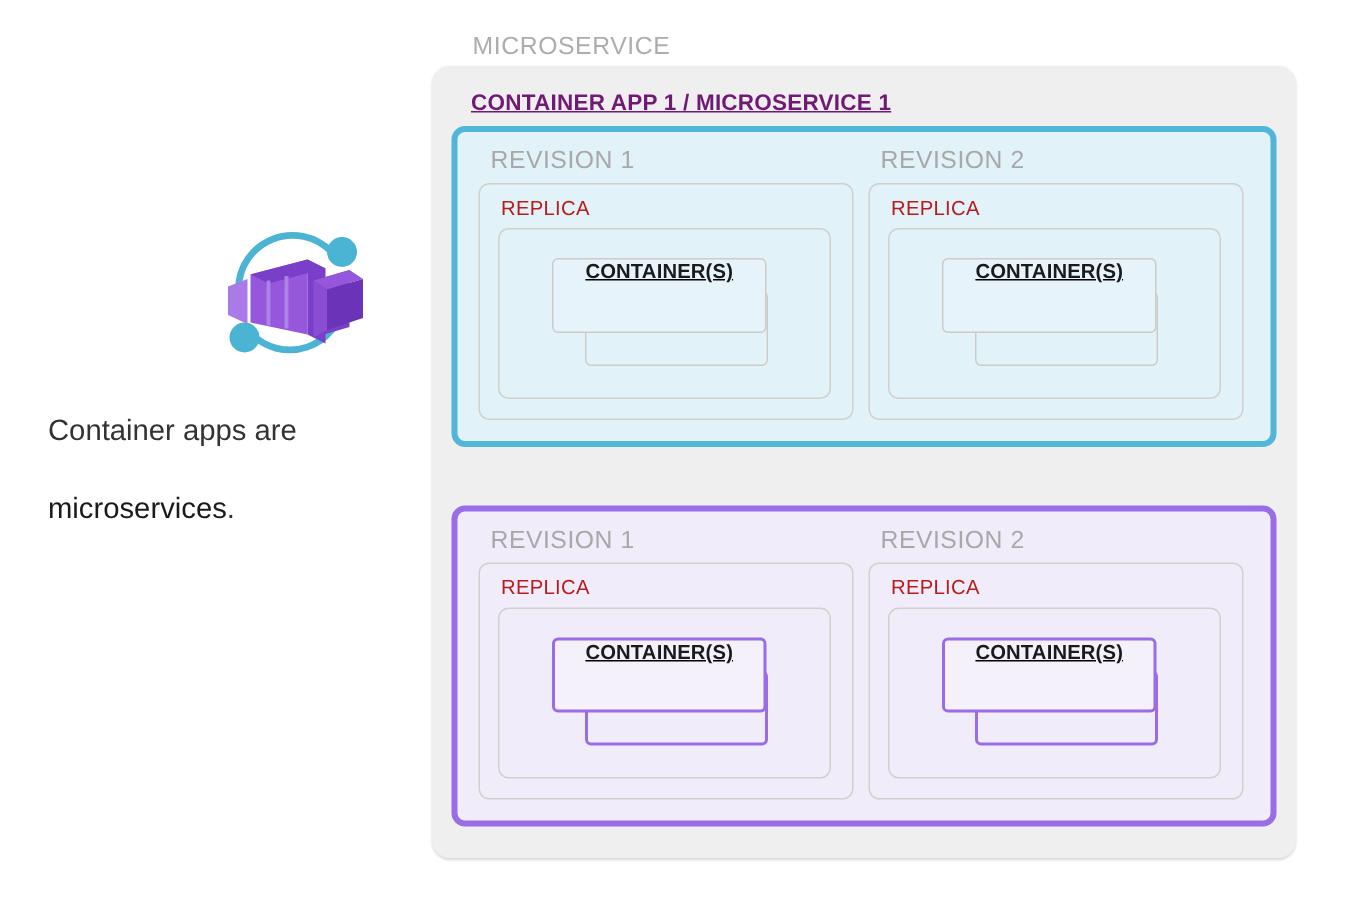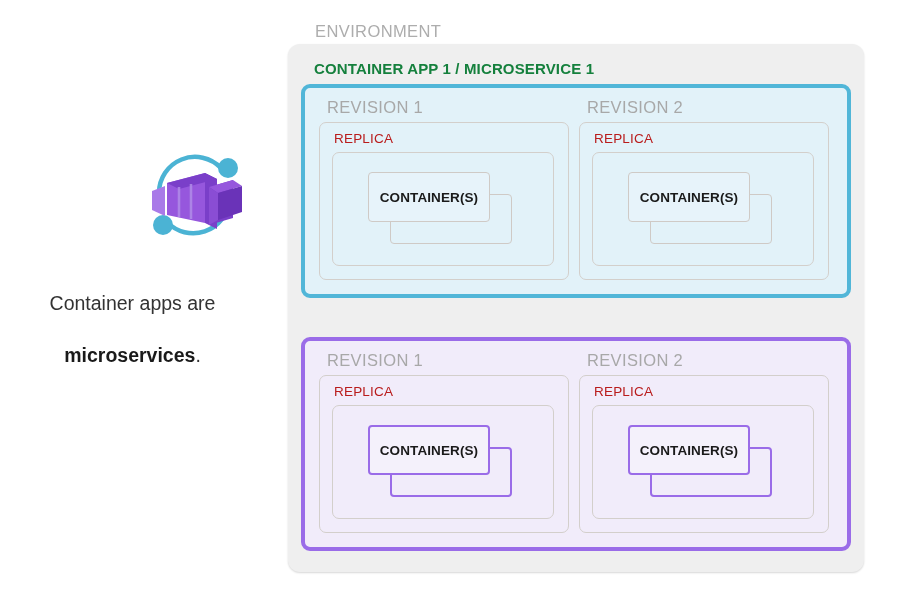--- a/index.html
+++ b/index.html
@@ -27,32 +27,31 @@
   #aca-icon {
     position: absolute;
     left: 143px;
     top: 146px;
     width: 104px;
     height: 104px;
   }
 
   #caption {
     position: absolute;
-    left: 20px;
+    left: 32px;
     top: 274px;
     width: 225px;
-    text-align: center;
+    text-align: left;
     font-size: 19.5px;
     line-height: 26px;
     color: #333333;
     font-weight: 400;
-    margin-top: 16px;
   }
   #caption .strong {
-    font-weight: 700;
+    font-weight: 400;
     color: #1a1a1a;
   }
 
   
   #environment-label {
     position: absolute;
     left: 315px;
     top: 22px;
     font-size: 16.5px;
     letter-spacing: 0.4px;
@@ -69,22 +68,23 @@
     background: #efefef;
     border-radius: 12px;
     box-shadow: 0 1px 2px rgba(0,0,0,0.16);
     box-sizing: border-box;
   }
 
   .app-title {
     position: absolute;
     font-size: 15px;
     font-weight: 700;
-    color: #15803d;
+    color: #701a75;
     letter-spacing: 0.15px;
+    text-decoration: underline;
   }
 
   
   .app-box {
     position: absolute;
     border-radius: 9px;
     box-sizing: border-box;
     padding-left: 25px;
   }
   .app-box.blue {
@@ -137,27 +137,28 @@
     top: 22px;
     width: 122px;
     height: 50px;
     border-radius: 4px;
     box-sizing: border-box;
   }
   .container-front {
     position: absolute;
     left: 0px;
     top: 0px;
-    width: 122px;
+    width: 143px;
     height: 50px;
     border-radius: 4px;
     box-sizing: border-box;
     display: flex;
-    align-items: center;
+    align-items: flex-start;
     justify-content: center;
+    text-decoration: underline;
   }
   .container-label {
     font-size: 13.5px;
     font-weight: 700;
     color: #1a1a1a;
     letter-spacing: 0.1px;
     white-space: nowrap;
   }
 
   
@@ -211,21 +212,21 @@
   </div>
 
   <div id="caption">
     <span>Container apps are</span><br>
     <br>
     <span class="strong">microservices</span><span>.</span>
   </div>
 
 </div>
 
-<div id="environment-label">ENVIRONMENT</div>
+<div id="environment-label">MICROSERVICE</div>
 
 <div id="environment-box">
 
   <div class="app-title" style="left:26px; top:16px;">CONTAINER APP 1 / MICROSERVICE 1</div>
 
   <div class="app-box blue" style="left:13px; top:40px; width:550px; height:214px;">
 
     <div class="revision-label" style="left:22px; top:10px;">REVISION 1</div>
     <div class="revision-box" style="left:14px; top:34px; width:250px; height:158px;">
       <div class="replica-label" style="left:14px; top:8px;">REPLICA</div>

